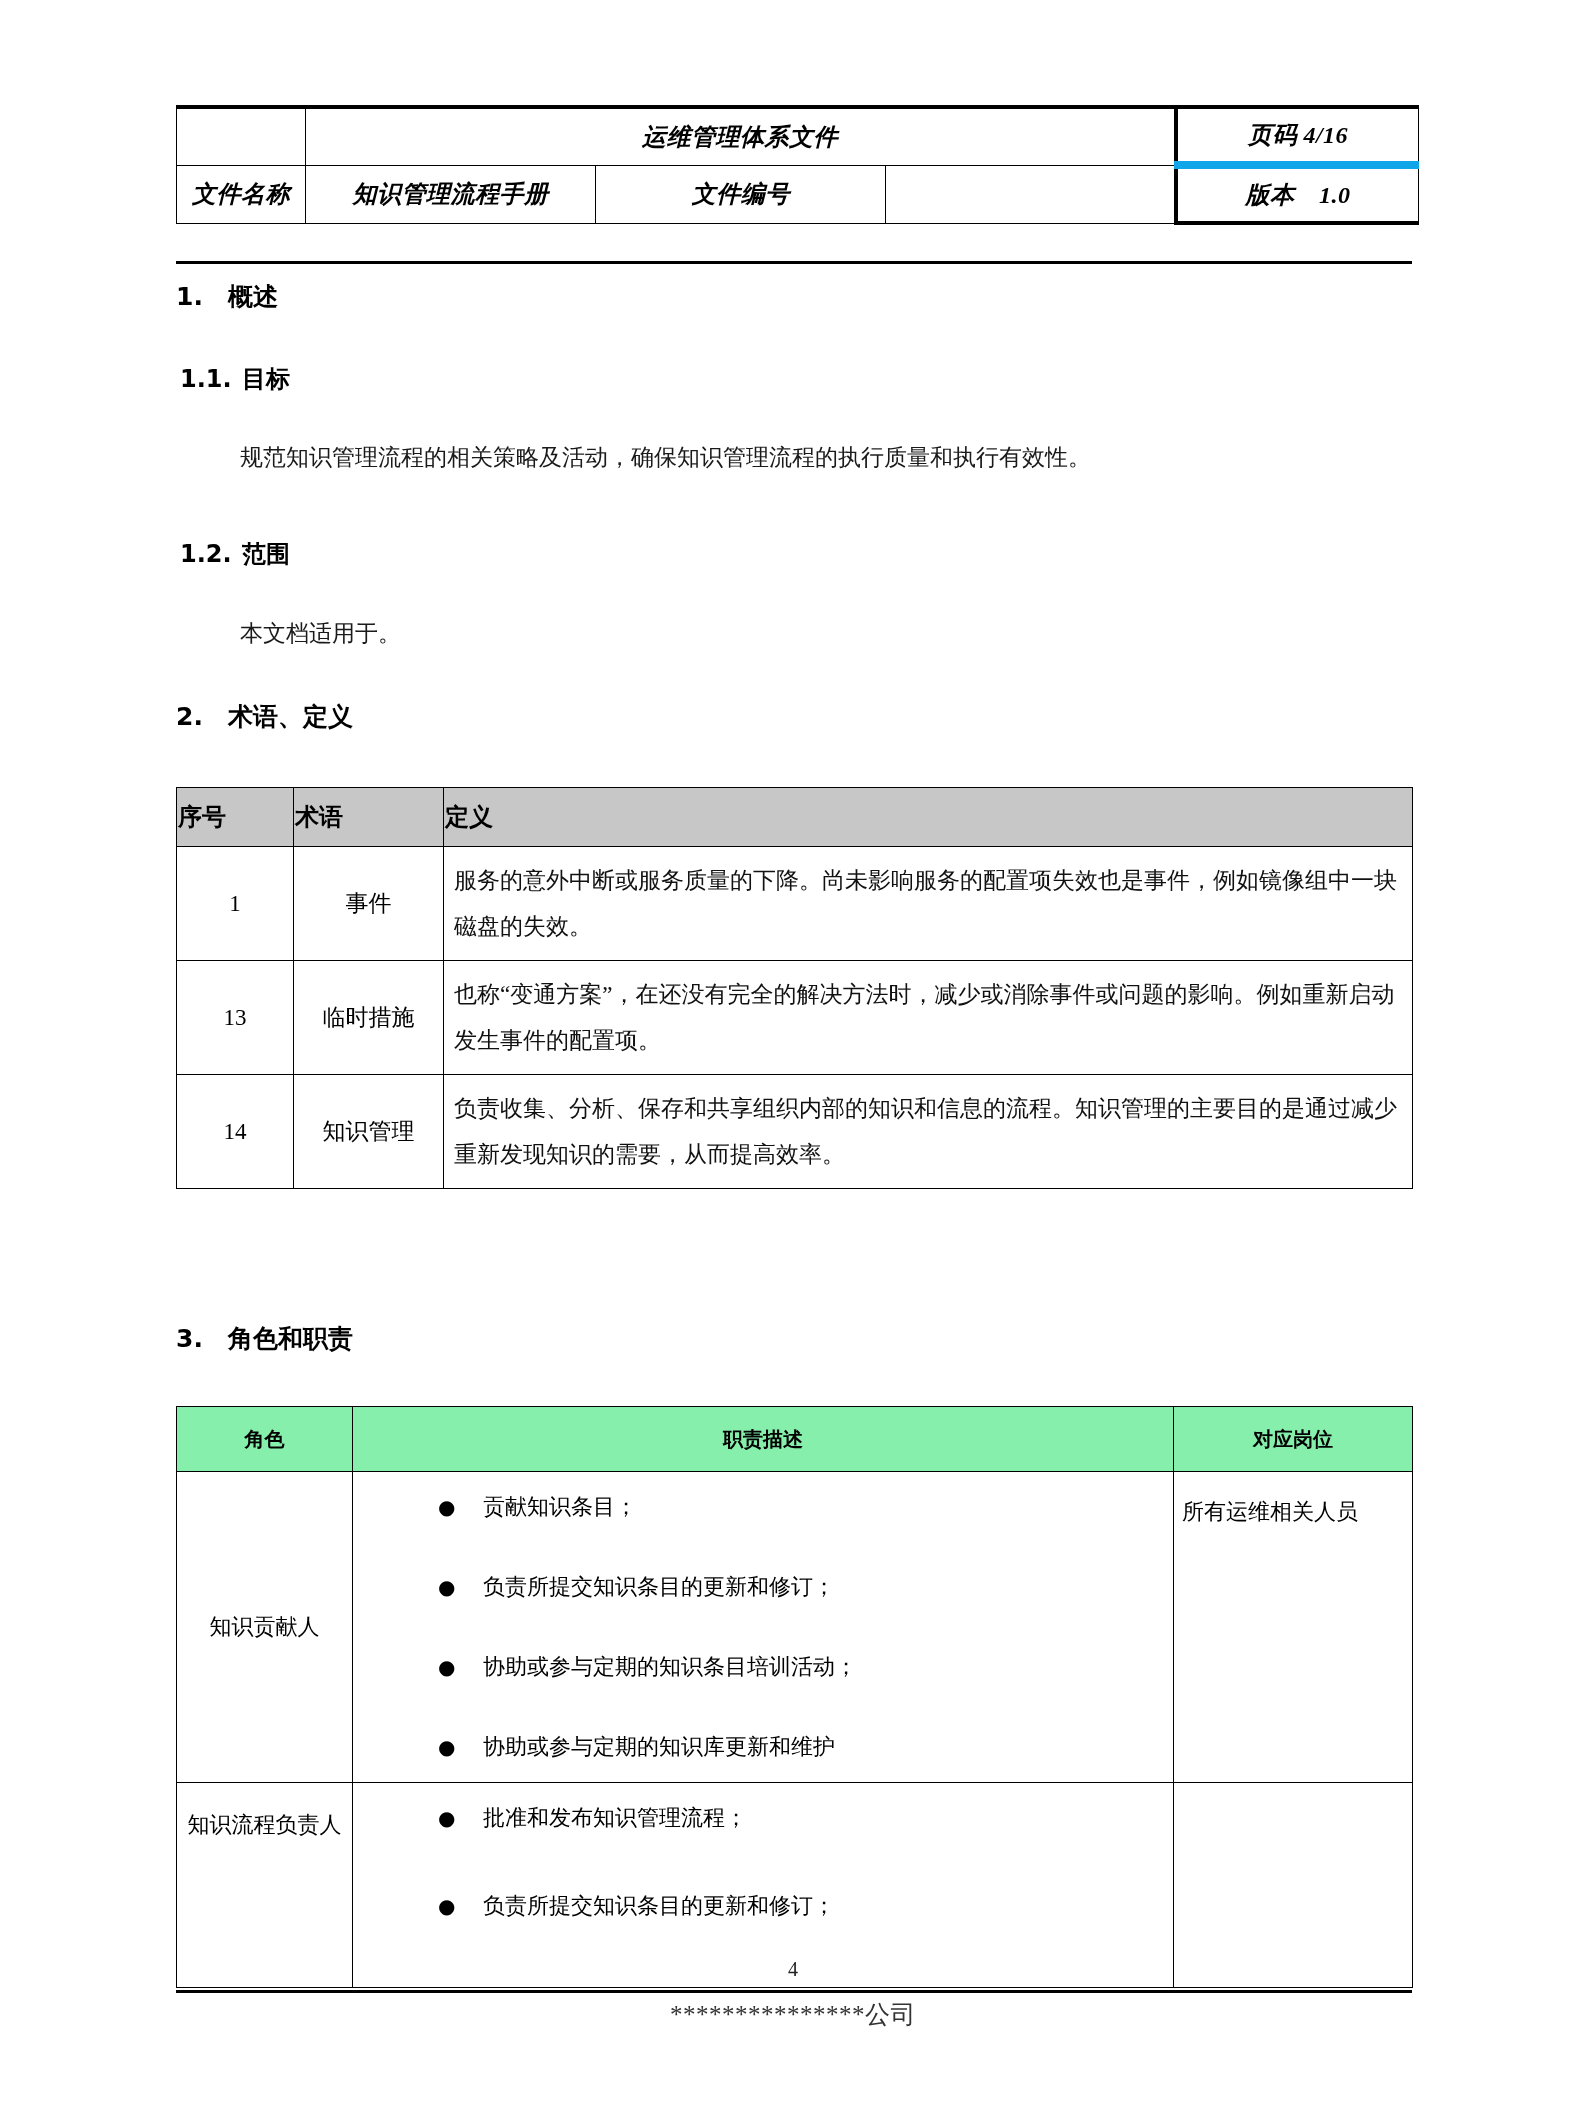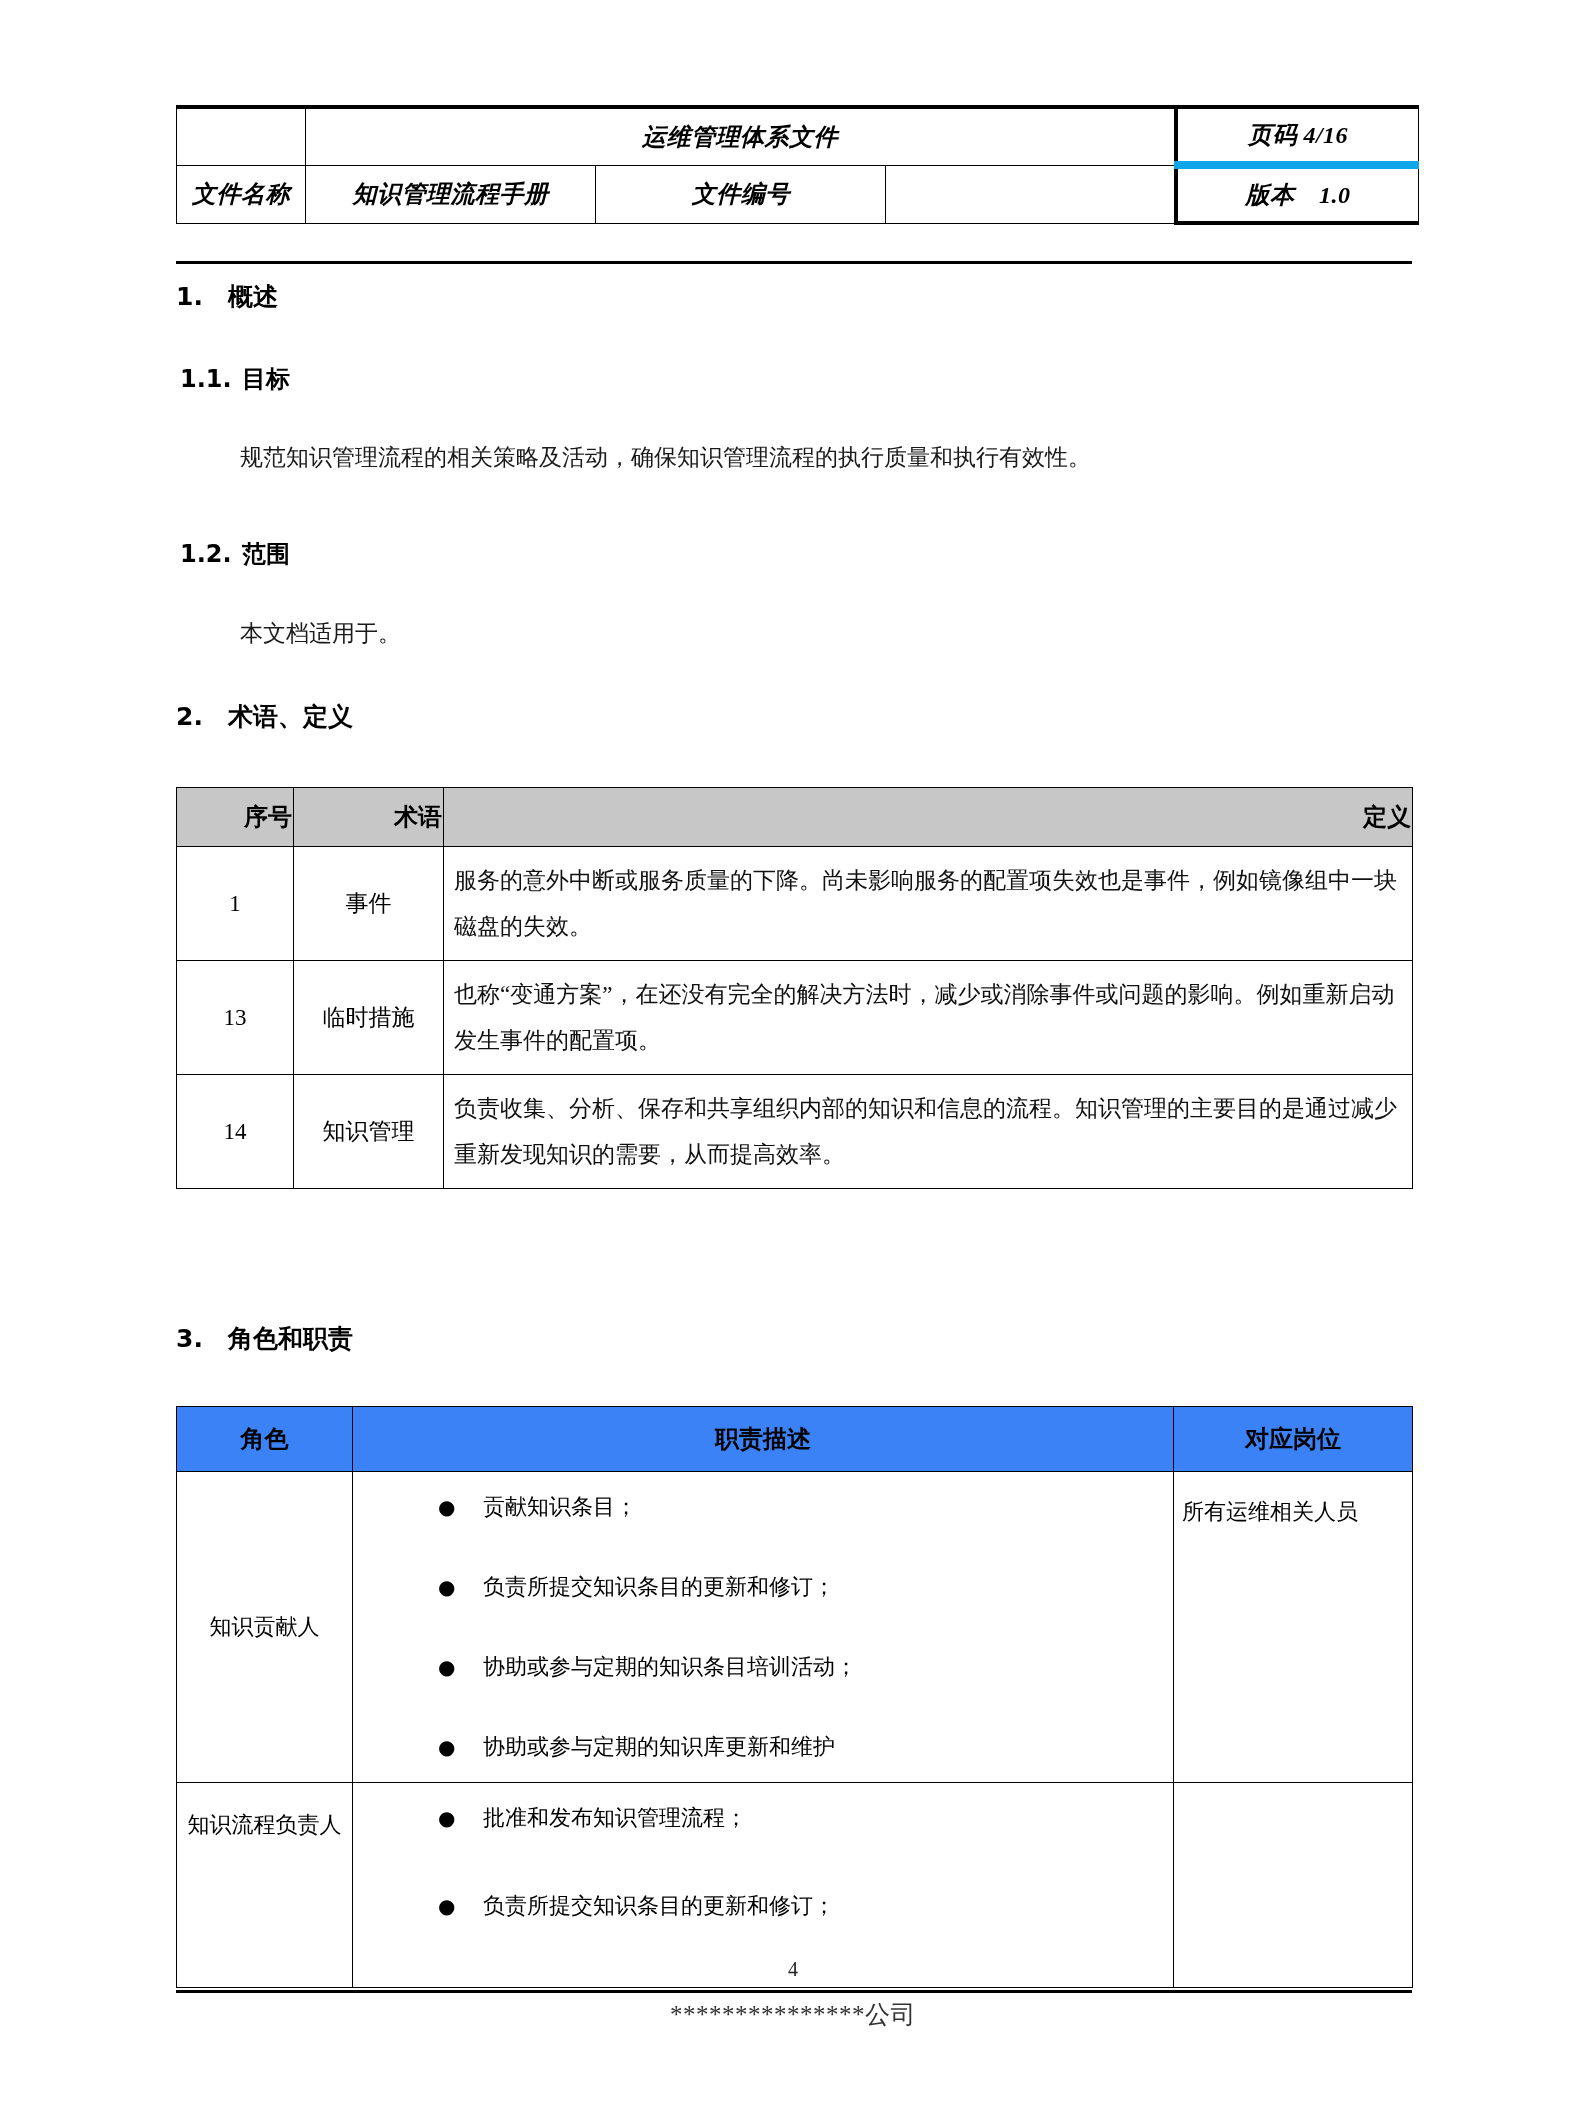--- a/index.html
+++ b/index.html
@@ -106,21 +106,21 @@
   }
   .terms-table th, .terms-table td {
     border: 1px solid #000;
     vertical-align: middle;
   }
   .terms-table thead th {
     background: #c7c7c7;
     height: 56px;
     font-weight: bold;
     font-size: 24px;
-    text-align: right;
+    text-align: left;
   }
   .terms-table td.c-no {
     text-align: center;
     font-size: 23px;
   }
   .terms-table td.c-term {
     text-align: center;
     font-size: 23px;
   }
   .terms-table td.c-def {
@@ -138,24 +138,24 @@
     top: 1406px;
     width: 1236px;
     border-collapse: collapse;
     table-layout: fixed;
   }
   .roles-table th, .roles-table td {
     border: 1px solid #000;
     vertical-align: middle;
   }
   .roles-table thead th {
-    background: #3b82f6;
+    background: #86efac;
     height: 62px;
     font-weight: bold;
-    font-size: 24px;
+    font-size: 20px;
     text-align: center;
   }
   .roles-table td.r-role {
     text-align: center;
     font-family: "DejaVu Sans", "Liberation Sans", sans-serif;
     font-size: 22px;
     vertical-align: middle;
     line-height: 62px;
   }
   .roles-table td.r-role.r-top {

